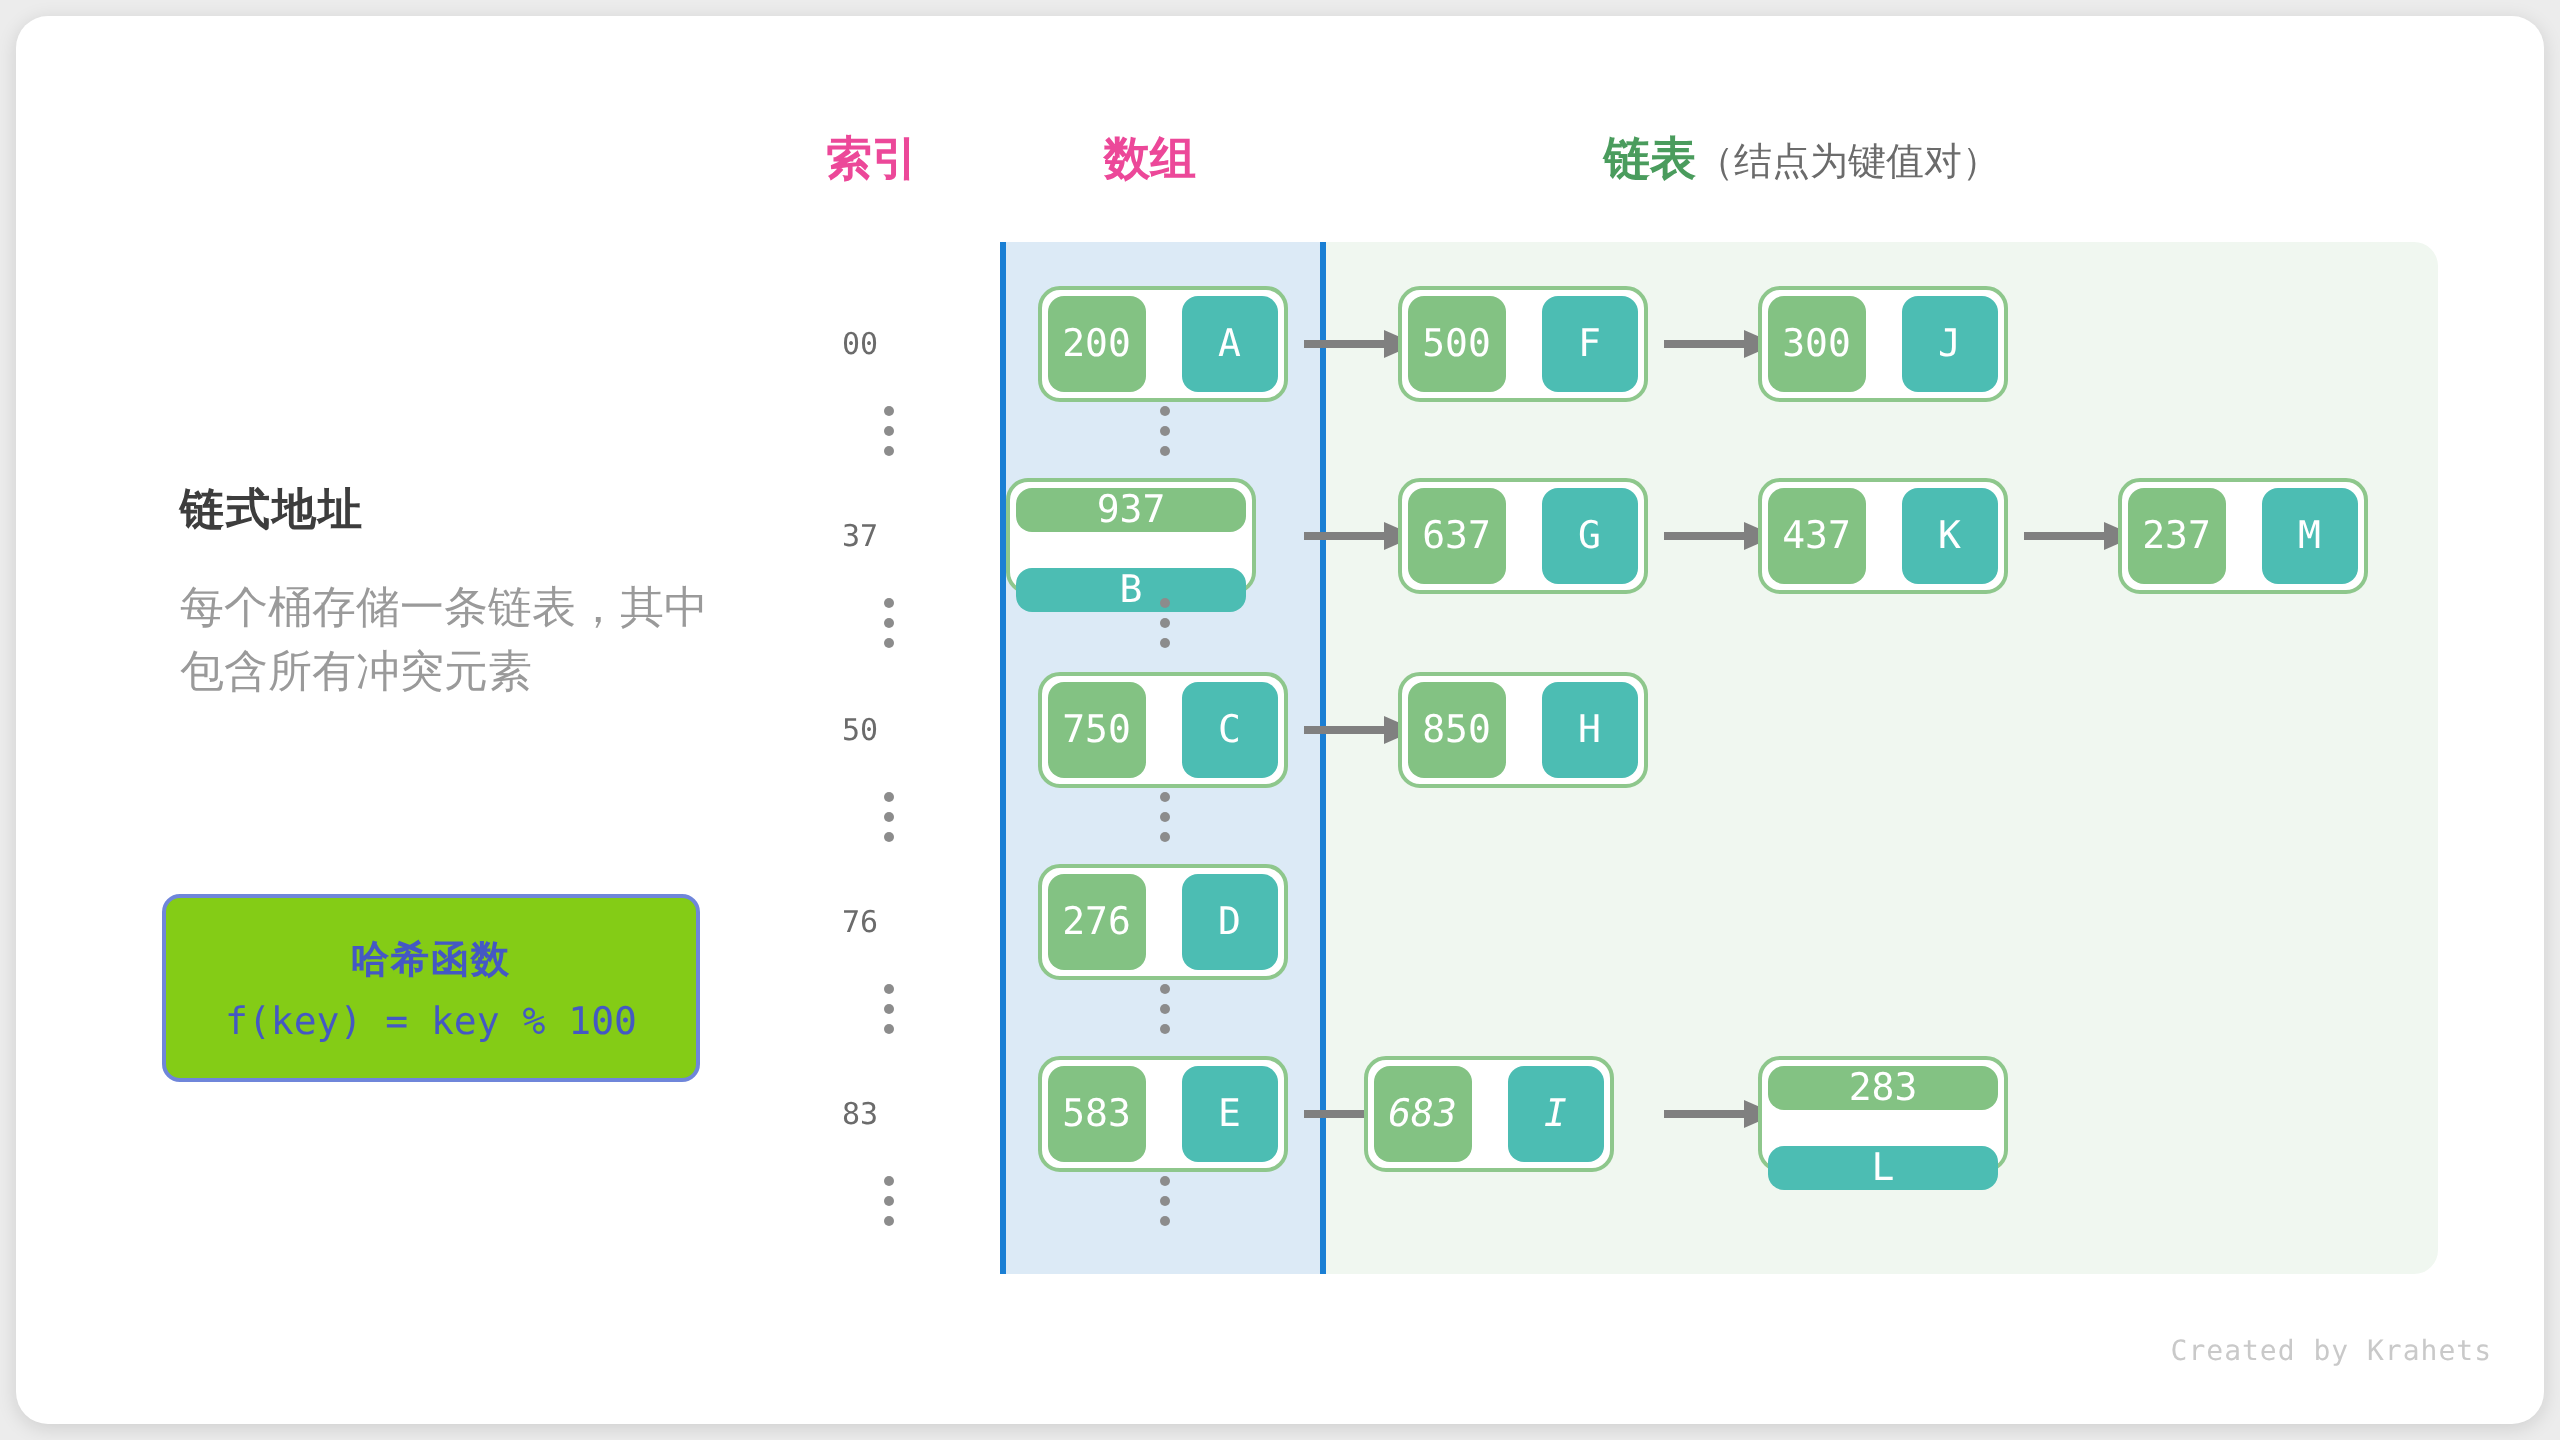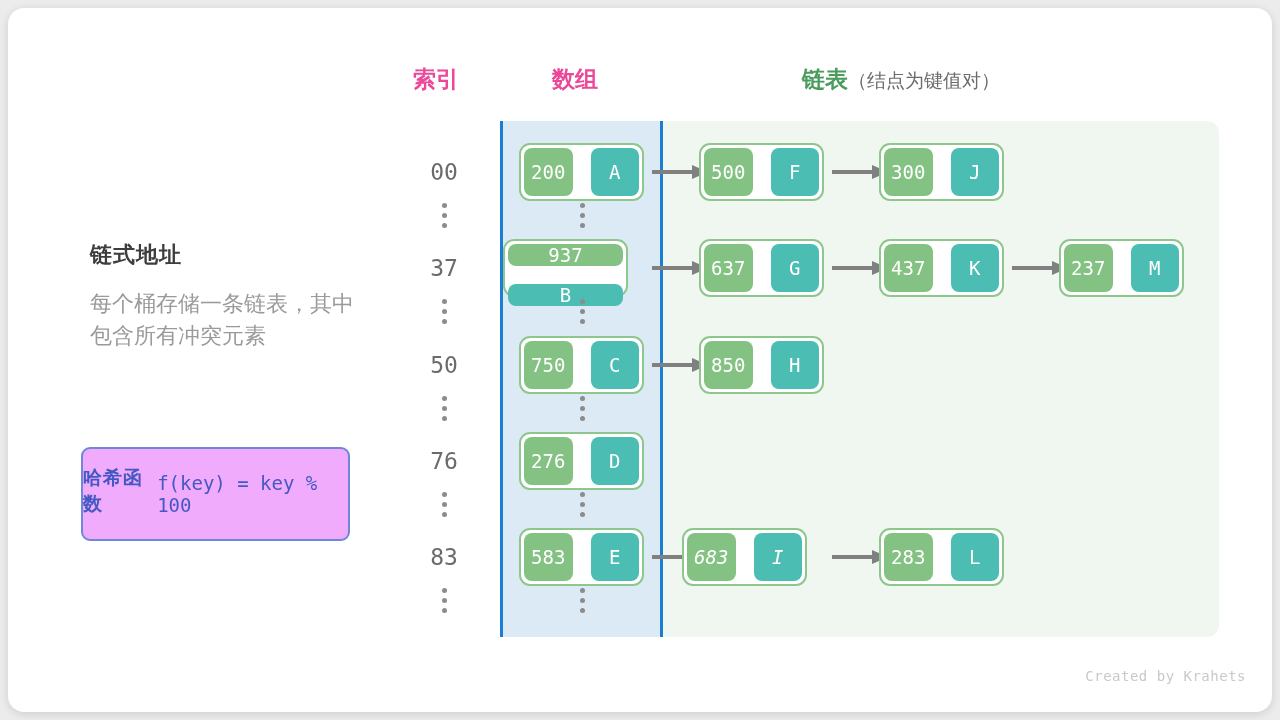--- a/index.html
+++ b/index.html
@@ -54,23 +54,23 @@
     color: #9a9a9a;
   }
 
   
   #hash-box {
     position: absolute;
     left: 73px; top: 439px;
     width: 269px; height: 94px;
     border: 2px solid #6f86da;
     border-radius: 9px;
-    background: #f0abfc;
-    display: flex;
-    flex-direction: row;
+    background: #84cc16;
+    display: flex;
+    flex-direction: column;
     align-items: center;
     justify-content: center;
   }
   #hash-title {
     font-size: 19px; font-weight: bold;
     color: #4458c4;
     letter-spacing: 1px;
     margin-bottom: 7px;
   }
   #hash-formula {
@@ -98,27 +98,27 @@
 
   
   .row {
     position: absolute;
     left: 0;
     height: 58px;
     width: 100%;
   }
   .idx {
     position: absolute;
-    left: 418px;
+    left: 404px;
     width: 36px;
     height: 58px;
     line-height: 58px;
     text-align: center;
     font-family: "DejaVu Sans Mono", "Liberation Mono", monospace;
-    font-size: 23px;
+    font-size: 15px;
     color: #6b6b6b;
   }
   .node {
     position: absolute;
     height: 58px;
     width: 125px;
     border: 2px solid #8ec78c;
     border-radius: 11px;
     background: #ffffff;
     padding: 3px;
@@ -300,21 +300,21 @@
         <div class="node" style="left: 674px; font-style: italic;">
           <div class="cell key">683</div>
           <div class="cell val">I</div>
         </div>
         <div class="arrow" style="left: 824px;">
           <svg width="56" height="16" viewBox="0 0 56 16">
             <line x1="0" y1="8" x2="42" y2="8" stroke="#808080" stroke-width="4"></line>
             <polygon points="40,1 56,8 40,15" fill="#808080"></polygon>
           </svg>
         </div>
-        <div class="node" style="left: 871px;">
+        <div class="node" style="left: 871px; flex-direction: column;">
           <div class="cell key">283</div>
           <div class="cell val">L</div>
         </div>
       </div>
       <div class="ell-row" style="top: 195px;">
         <div class="ell idx-ell">
           <i></i>
           <i></i>
           <i></i>
         </div>

